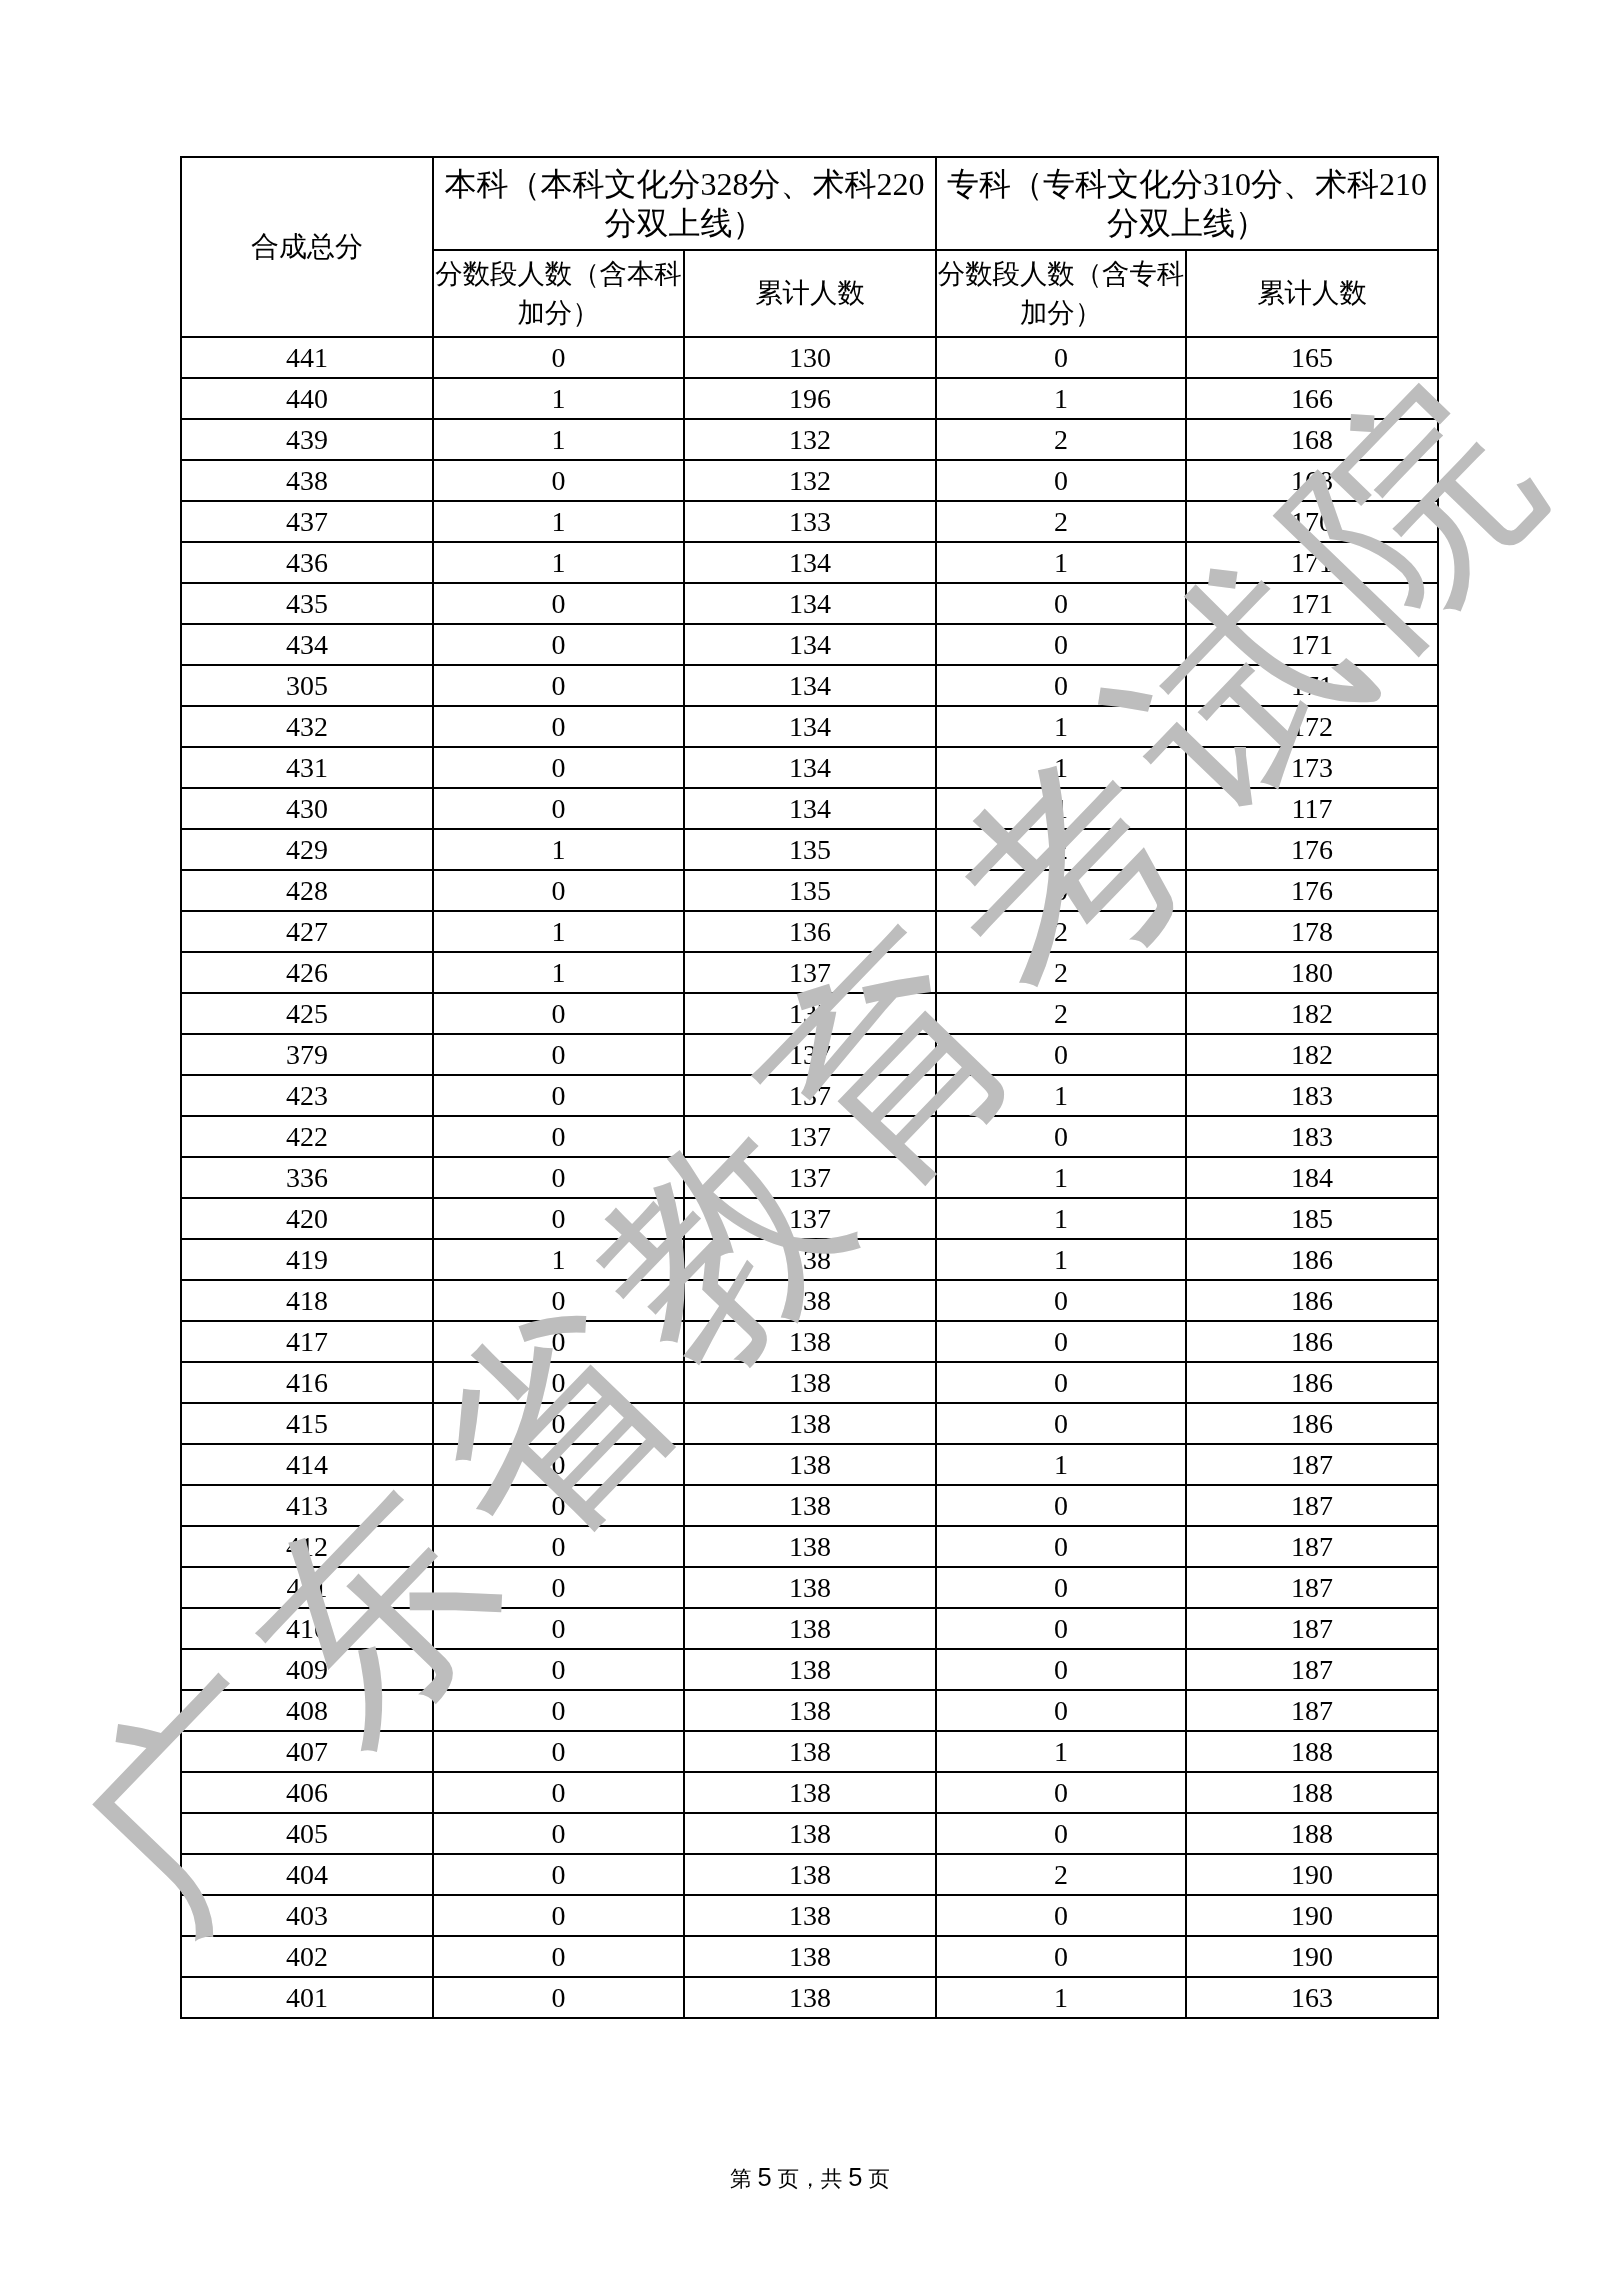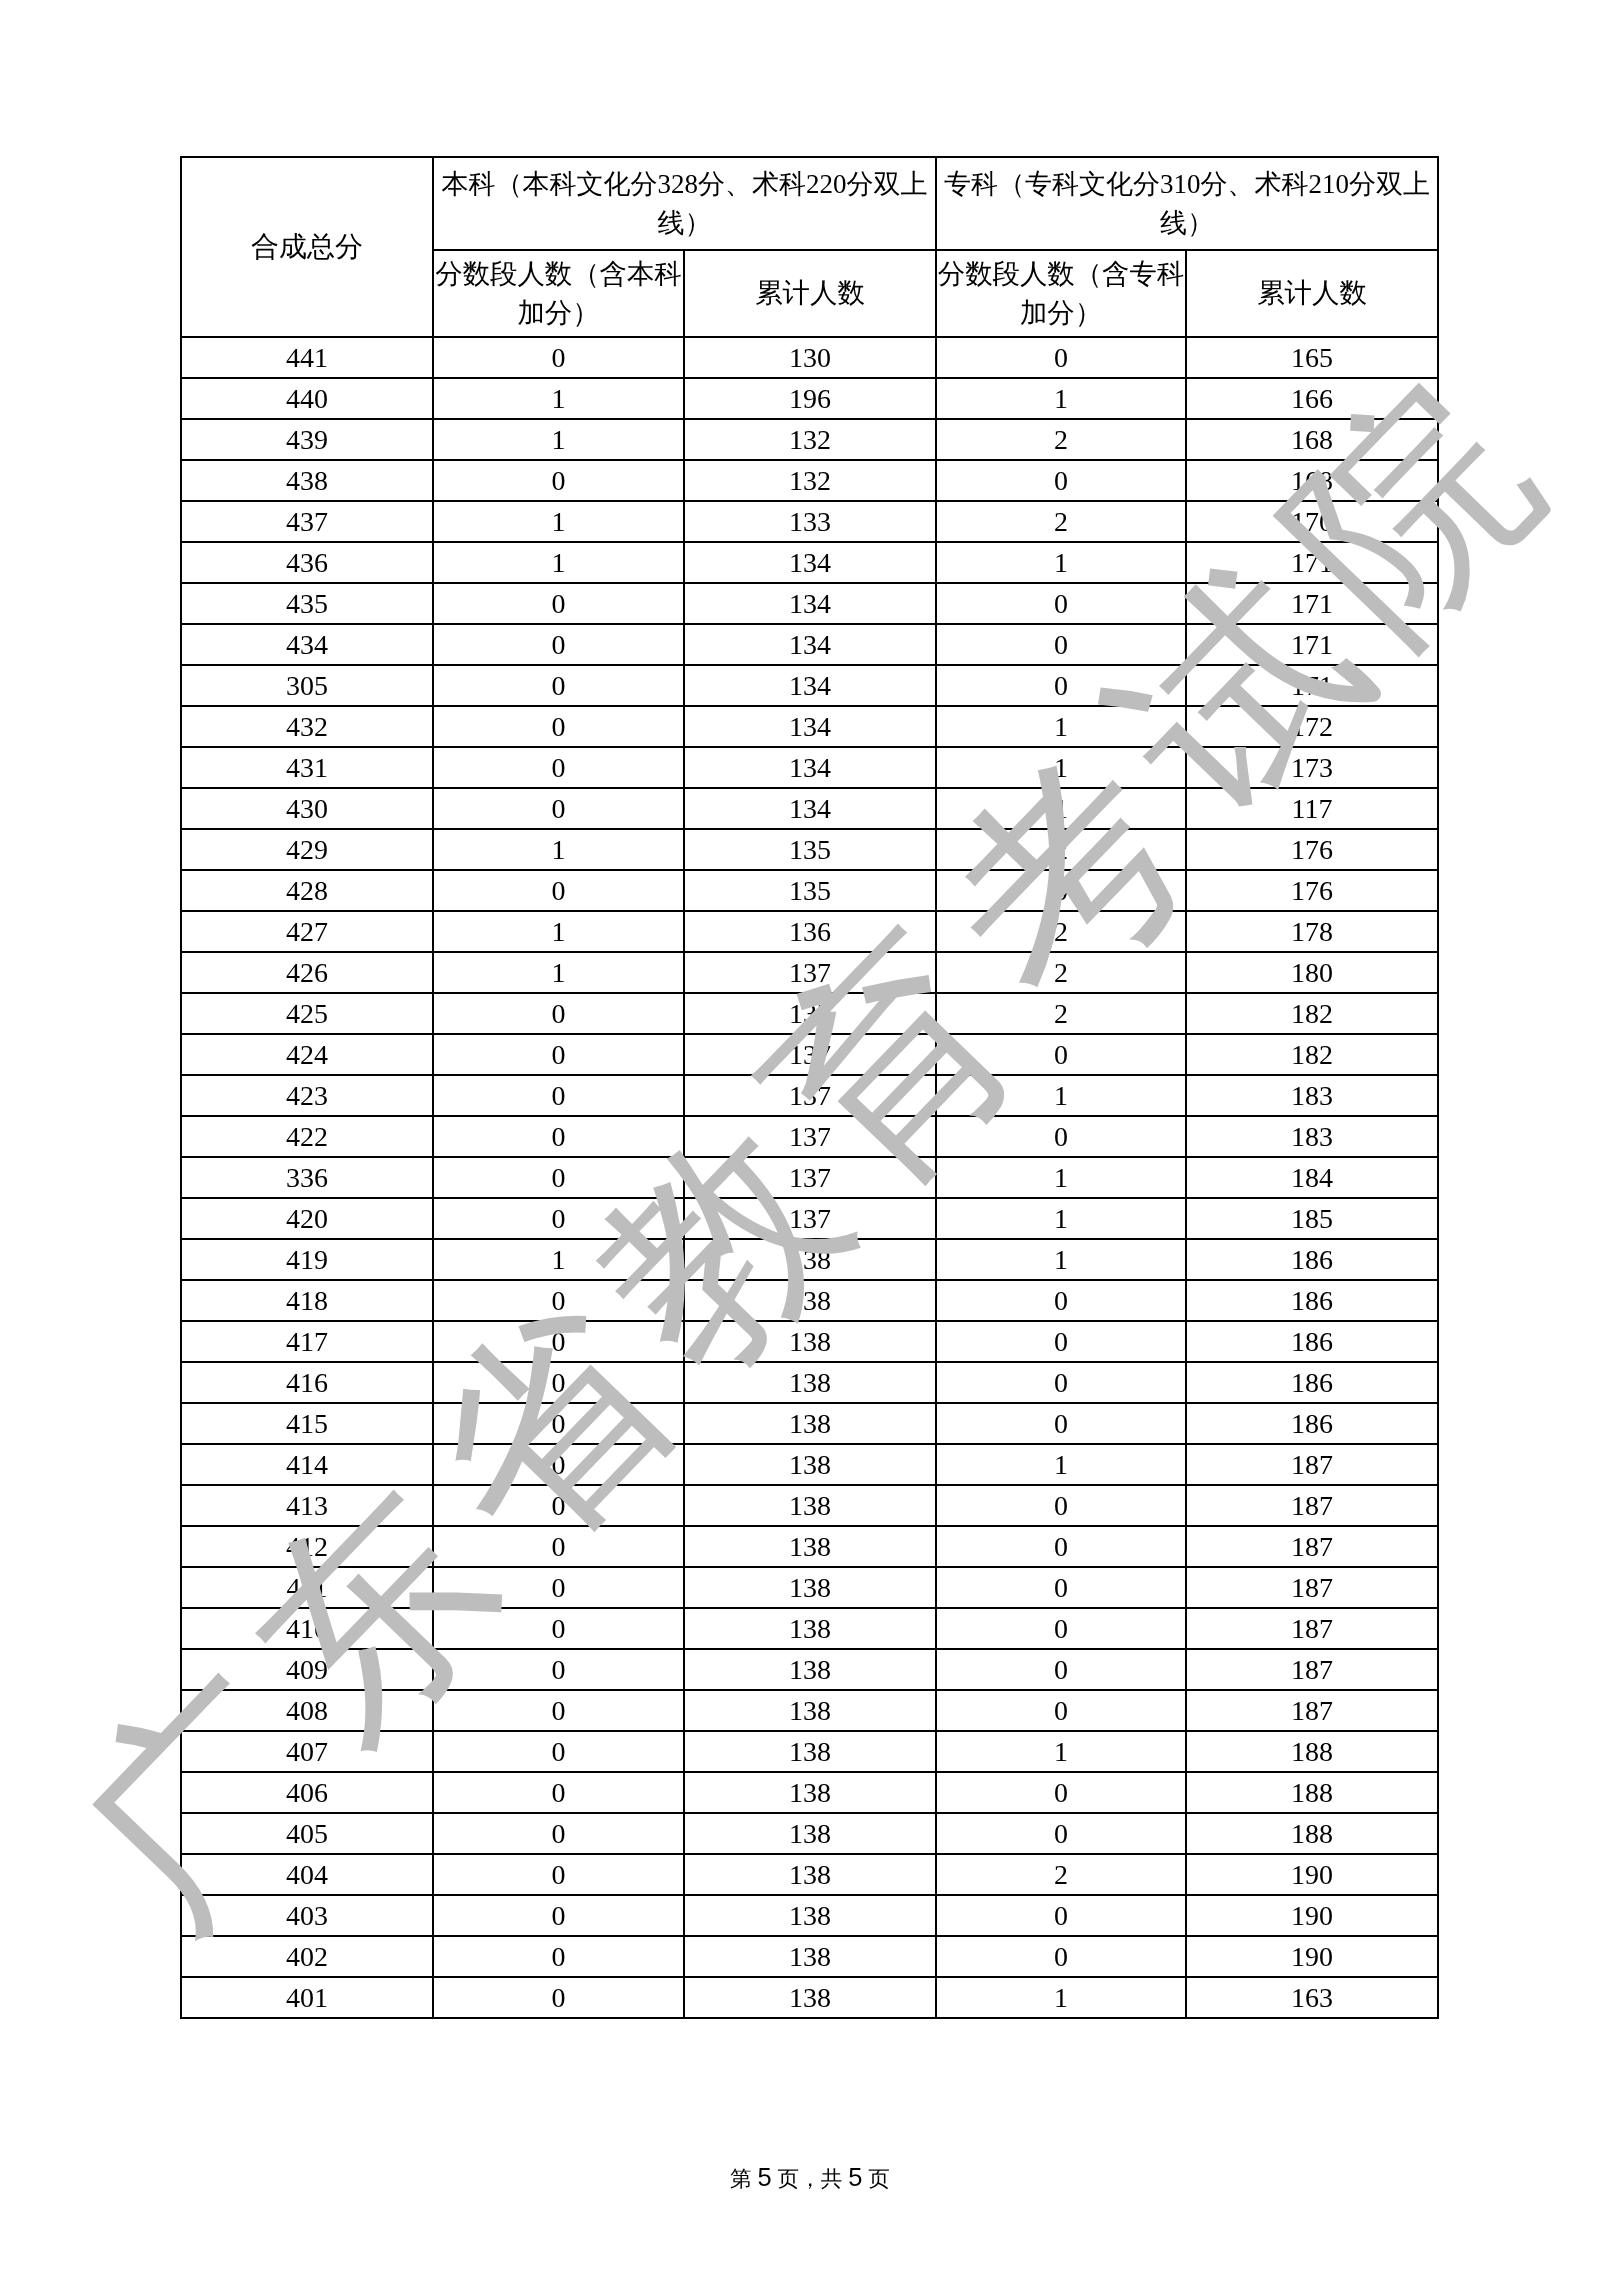--- a/index.html
+++ b/index.html
@@ -15,21 +15,21 @@
     font-family: "Liberation Serif", "DejaVu Serif", serif;
     color: #000;
   }
   table.score-table td, table.score-table th {
     border: 2.9px solid #000;
     padding: 0;
     text-align: center;
     vertical-align: middle;
     font-weight: normal;
   }
-  .h-group { height: 91px; font-size: 27px; line-height: 39px; padding: 3.9px 2px 2px 2px; margin-left: 6px; }
+  .h-group { height: 91px; font-size: 32px; line-height: 39px; padding: 3.9px 2px 2px 2px; margin-left: 6px; }
   .h-sub { height: 85px; font-size: 27.4px; line-height: 39px; }
   .h-score { font-size: 28px; margin-left: 38px; }
   td.cell { height: 39px; font-size: 28px; line-height: 35px; }
 
   .watermark {
     position: absolute; left: 0; top: 0; width: 1620px; height: 2292px;
     pointer-events: none;
   }
   .wm-char {
     position: absolute;
@@ -189,21 +189,21 @@
           <td class="cell">180</td>
         </tr>
         <tr>
           <td class="cell">425</td>
           <td class="cell">0</td>
           <td class="cell">137</td>
           <td class="cell">2</td>
           <td class="cell">182</td>
         </tr>
         <tr>
-          <td class="cell">424</td>
+          <td class="cell">379</td>
           <td class="cell">0</td>
           <td class="cell">137</td>
           <td class="cell">0</td>
           <td class="cell">182</td>
         </tr>
         <tr>
           <td class="cell">423</td>
           <td class="cell">0</td>
           <td class="cell">137</td>
           <td class="cell">1</td>

